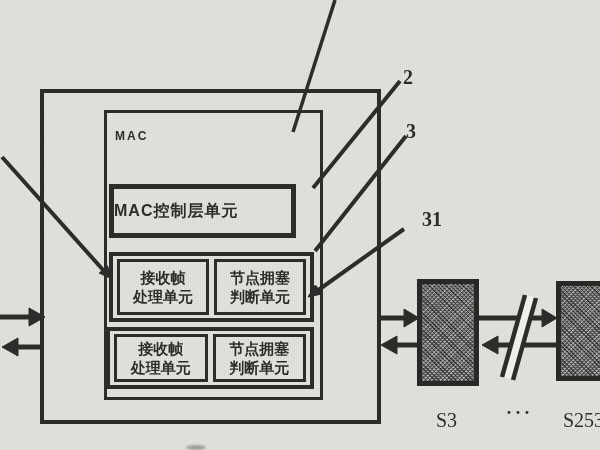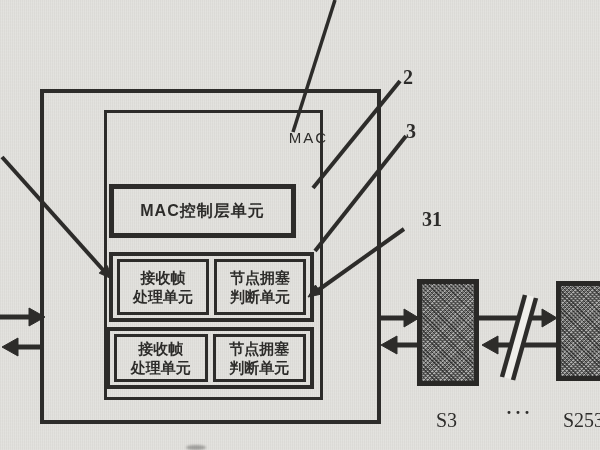--- a/index.html
+++ b/index.html
@@ -9,26 +9,26 @@
     background-image:
       repeating-linear-gradient(0deg, rgba(255,255,255,.05) 0 1px, transparent 1px 3px),
       repeating-linear-gradient(90deg, rgba(0,0,0,.03) 0 1px, transparent 1px 2px);
     font-family:"Liberation Sans","DejaVu Sans",sans-serif;
     color:#2d2c2a;
   }
   .box{position:absolute;box-sizing:border-box;border:3px solid #2d2c2a;}
   .outer-box{left:40px;top:89px;width:341px;height:335px;border-width:4px;background:transparent;}
   .mac-box{left:104px;top:110px;width:219px;height:290px;border-width:3px;}
   .mac-title{
-    position:absolute;left:0;top:16px;width:100%;text-align:right;
-    font-size:15px;font-weight:400;letter-spacing:2px;transform:translateX(8px);
+    position:absolute;left:0;top:16px;width:100%;text-align:left;
+    font-size:12px;font-weight:700;letter-spacing:2px;transform:translateX(8px);
   }
   .ctrl-box{
     left:109px;top:184px;width:187px;height:54px;border-width:5px;
-    display:flex;align-items:center;justify-content:center;
+    display:flex;align-items:center;justify-content:flex-start;
     font-size:16px;font-weight:700;letter-spacing:1px;
   }
   .row-box{
     border-width:4px;display:flex;align-items:stretch;gap:5px;padding:3px 4px;
   }
   .row1{left:109px;top:252px;width:205px;height:70px;}
   .row2{left:106px;top:327px;width:208px;height:62px;}
   .unit-box{
     flex:1;box-sizing:border-box;border:3px solid #2d2c2a;
     display:flex;flex-direction:column;align-items:center;justify-content:center;

